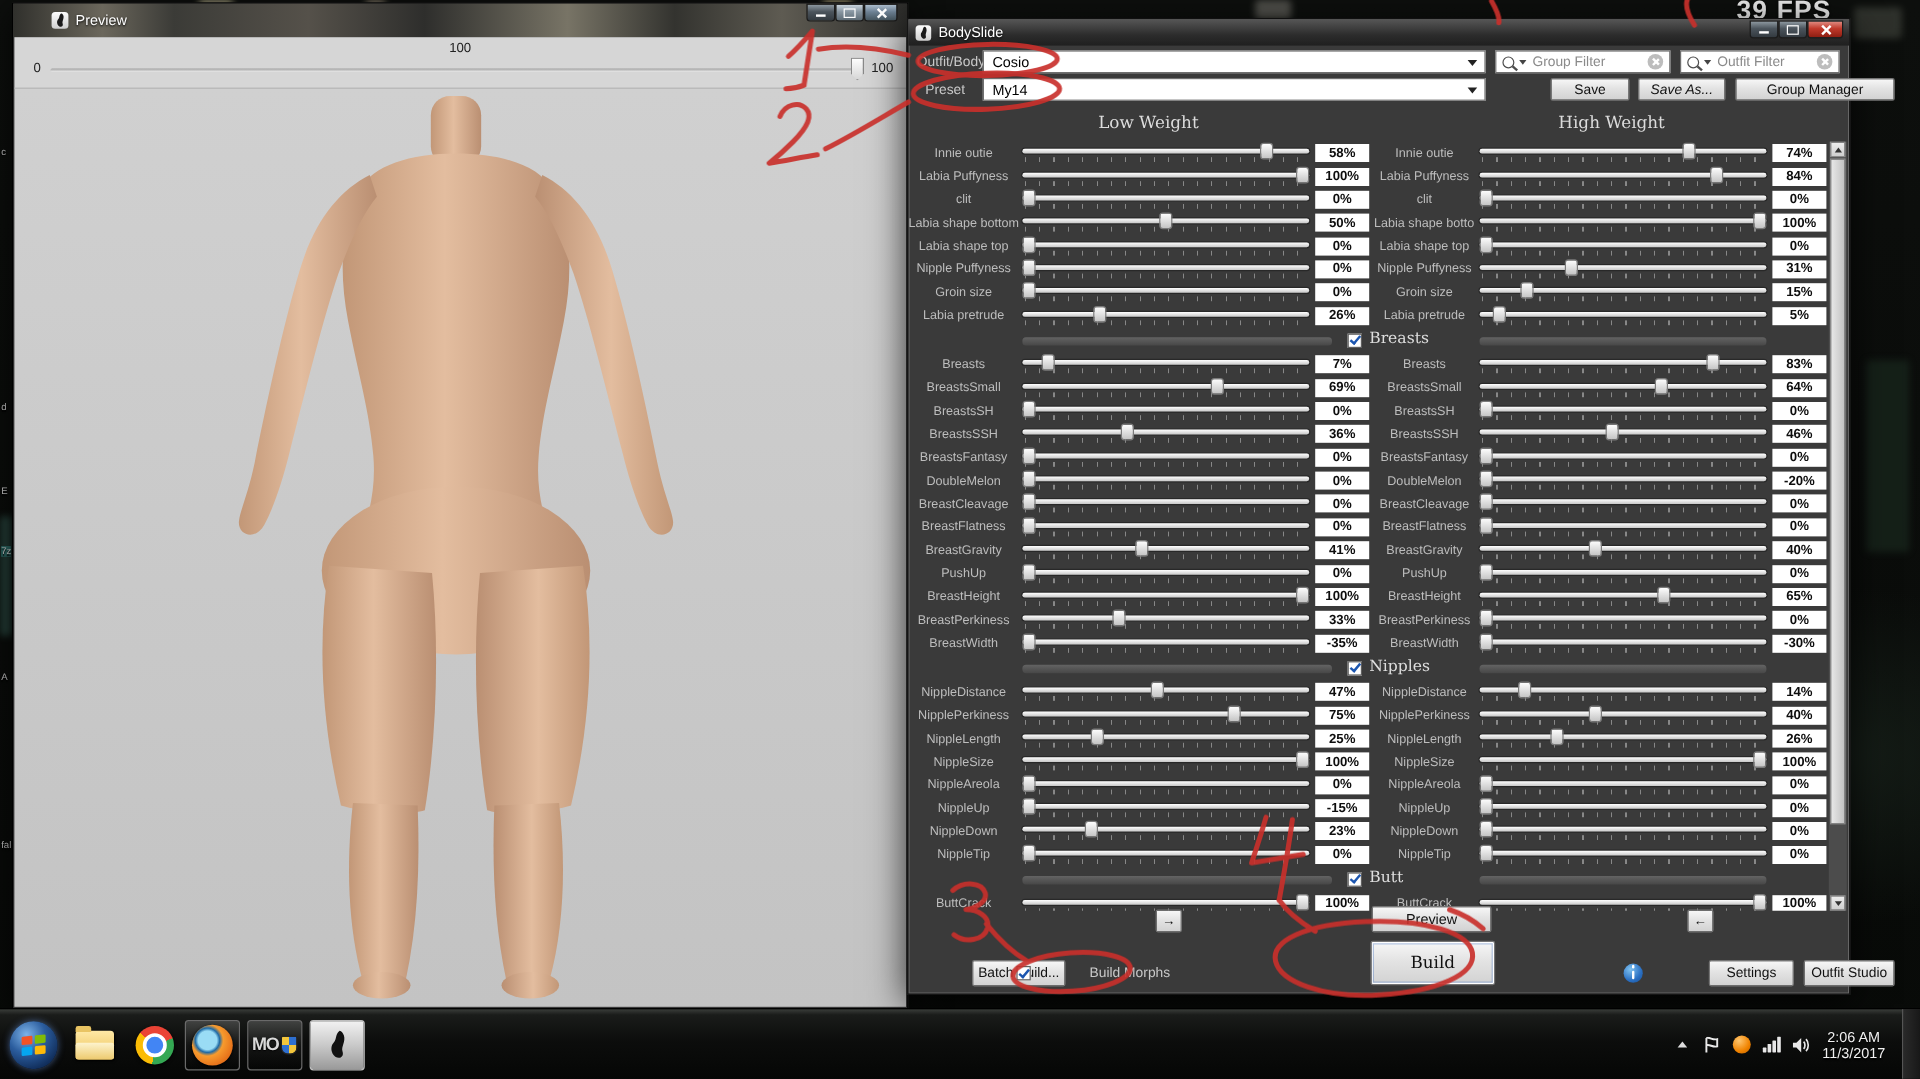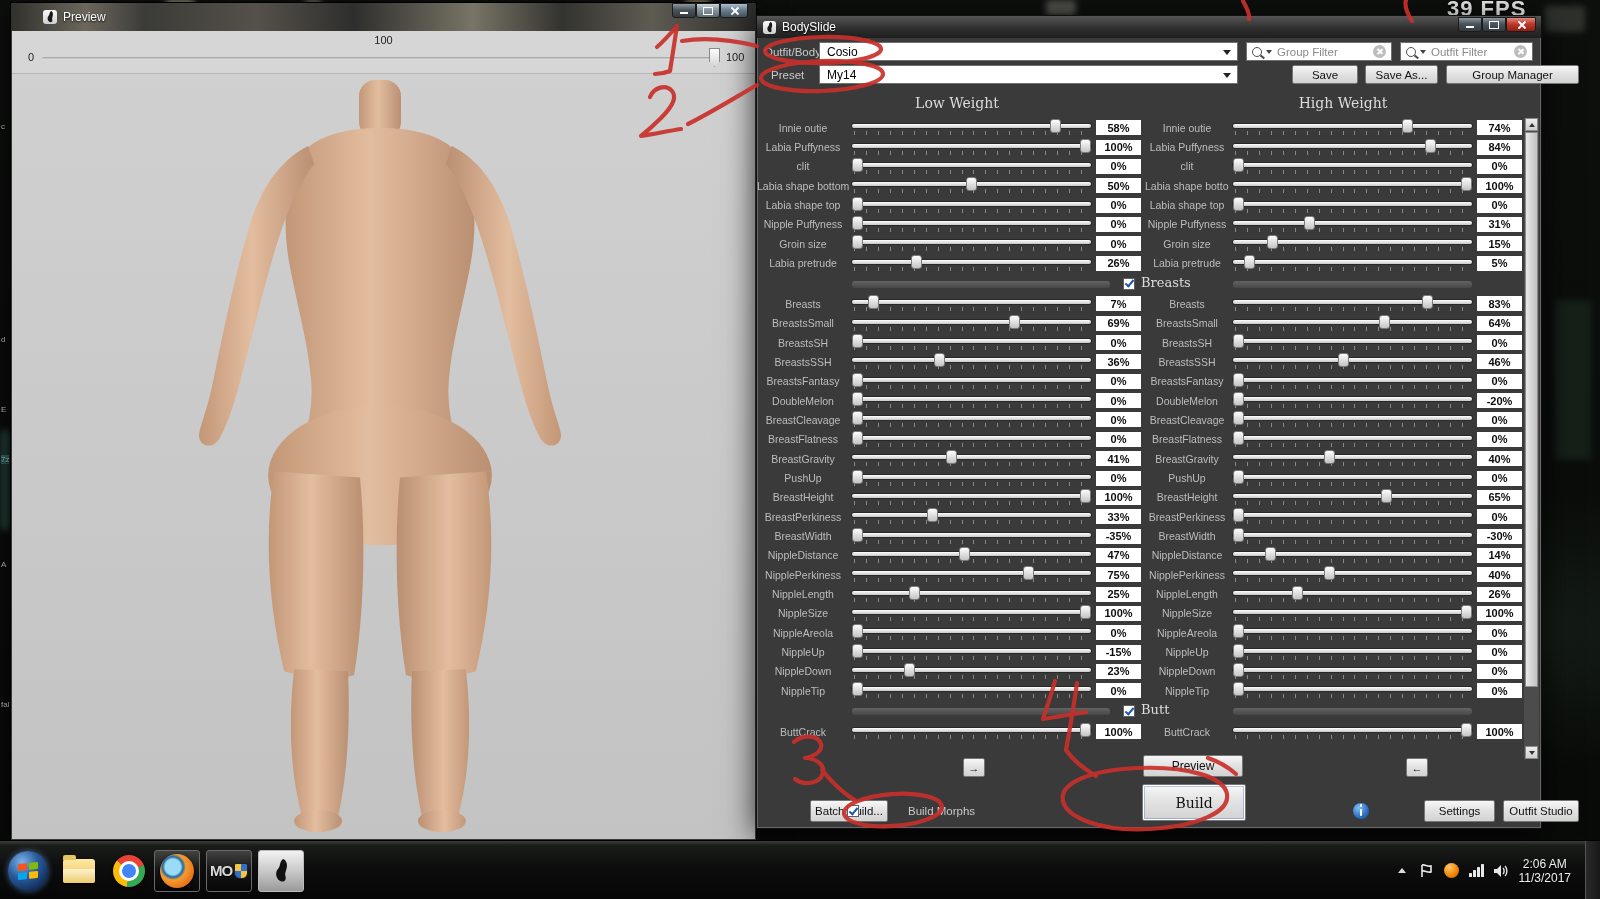--- a/index.html
+++ b/index.html
@@ -273,21 +273,21 @@
       <span class="mcaret"></span>
     <span class="searchtext">Outfit Filter</span>
     <span class="clear"></span>
   </div>
   <span class="bs-label" style="left:14px;top:53px;">Preset</span>
   <div class="combo" style="left:62px;top:49px;width:419px;">
     <span>My14</span>
     <span class="caret"></span>
   </div>
   <div class="btn" style="left:489px;top:49px;width:66px;height:19px;">Save</div>
-  <div class="btn" style="left:562px;top:49px;width:73px;height:19px;">Save As...</div>
+  <div class="btn" style="left:562px;top:49px;width:73px;height:19px;font-style:italic;">Save As...</div>
   <div class="btn" style="left:643px;top:49px;width:133px;height:19px;">Group Manager</div>
 
   <div class="colhead" style="left:60px;top:79px;width:280px;">Low Weight</div>
   <div class="colhead" style="left:446px;top:79px;width:280px;">High Weight</div>
 
   <div id="slider-rows">
       <div class="srow">
         <span class="slbl low">Innie outie</span>
         <div class="sl low">
           <span class="sl-track"></span>
@@ -621,20 +621,26 @@
           <span class="sl-handle" style="left: 0px;"></span>
         </div>
         <div class="val">-35%</div>
         <span class="slbl high">BreastWidth</span>
         <div class="sl high">
           <span class="sl-track"></span>
           <span class="sl-ticks"></span>
           <span class="sl-handle" style="left: 0px;"></span>
         </div>
         <div class="val">-30%</div>
+      </div>
+      <div class="cat-row">
+        <span class="cat-bar" style="left: 95px; width: 258px;"></span>
+        <span class="cbx" style="left: 366px; top: 5px;"></span>
+        <span class="cat-lbl" style="left: 384px; top: 2px;">Nipples</span>
+        <span class="cat-bar" style="left: 476px; width: 239px;"></span>
       </div>
       <div class="srow">
         <span class="slbl low">NippleDistance</span>
         <div class="sl low">
           <span class="sl-track"></span>
           <span class="sl-ticks"></span>
           <span class="sl-handle" style="left: 107.2px;"></span>
         </div>
         <div class="val">47%</div>
         <span class="slbl high">NippleDistance</span>

